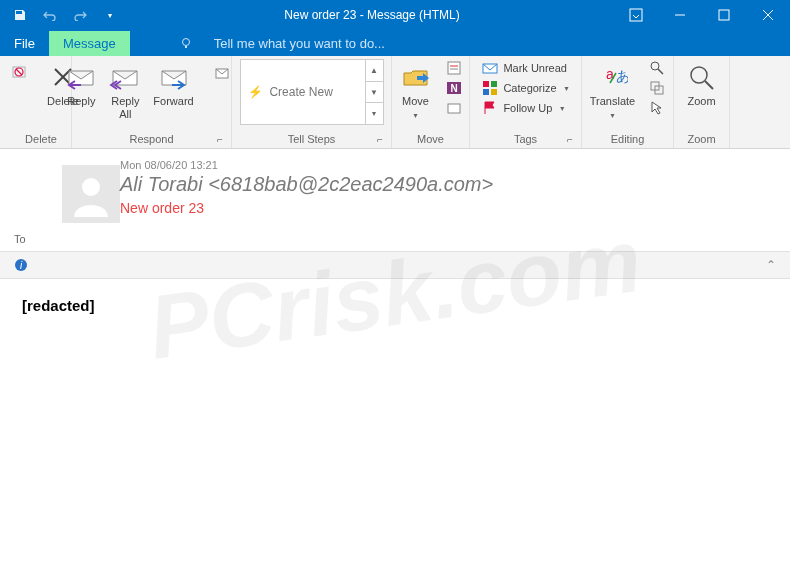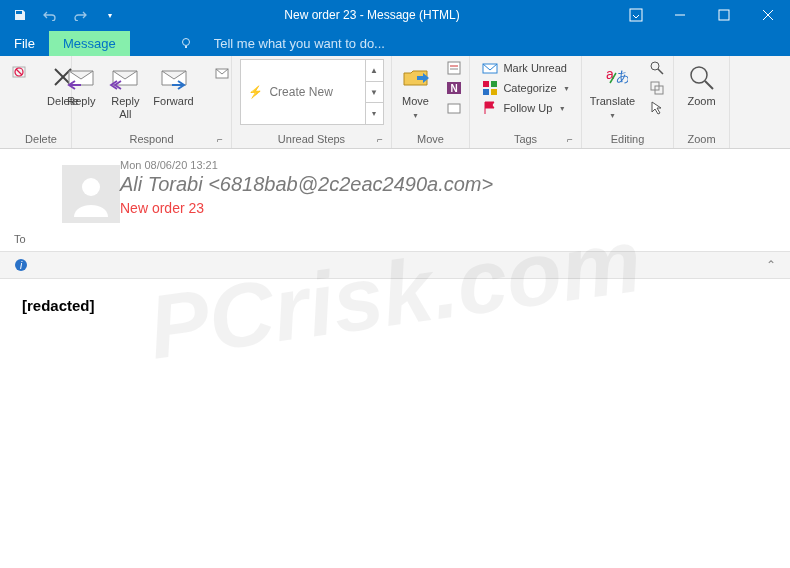--- a/index.html
+++ b/index.html
@@ -199,21 +199,21 @@
           <span style="color:#e0b000;">⚡</span>
           <span>Create New</span>
         </div>
         <div class="gallery-ctrl">
           <div>▲</div>
           <div>▼</div>
           <div>▾</div>
         </div>
       </div>
     </div>
-    <div class="group-label">Unread Steps</div>
+    <div class="group-label">Tell Steps</div>
     <div class="dlg-launcher">⌐</div>
   </div>
 
   <div class="group" style="width:78px;">
     <div class="group-body">
       <div class="big-btn">
         <div class="ico">
           <svg width="30" height="28" viewBox="0 0 30 28">
               <path d="M3 10 L10 10 L12 8 L26 8 L26 22 L3 22 Z" fill="#f3c957" stroke="#b58a1e"></path>
               <path d="M16 13 L22 13 L22 10 L28 15 L22 20 L22 17 L16 17 Z" fill="#3086d6"></path>

